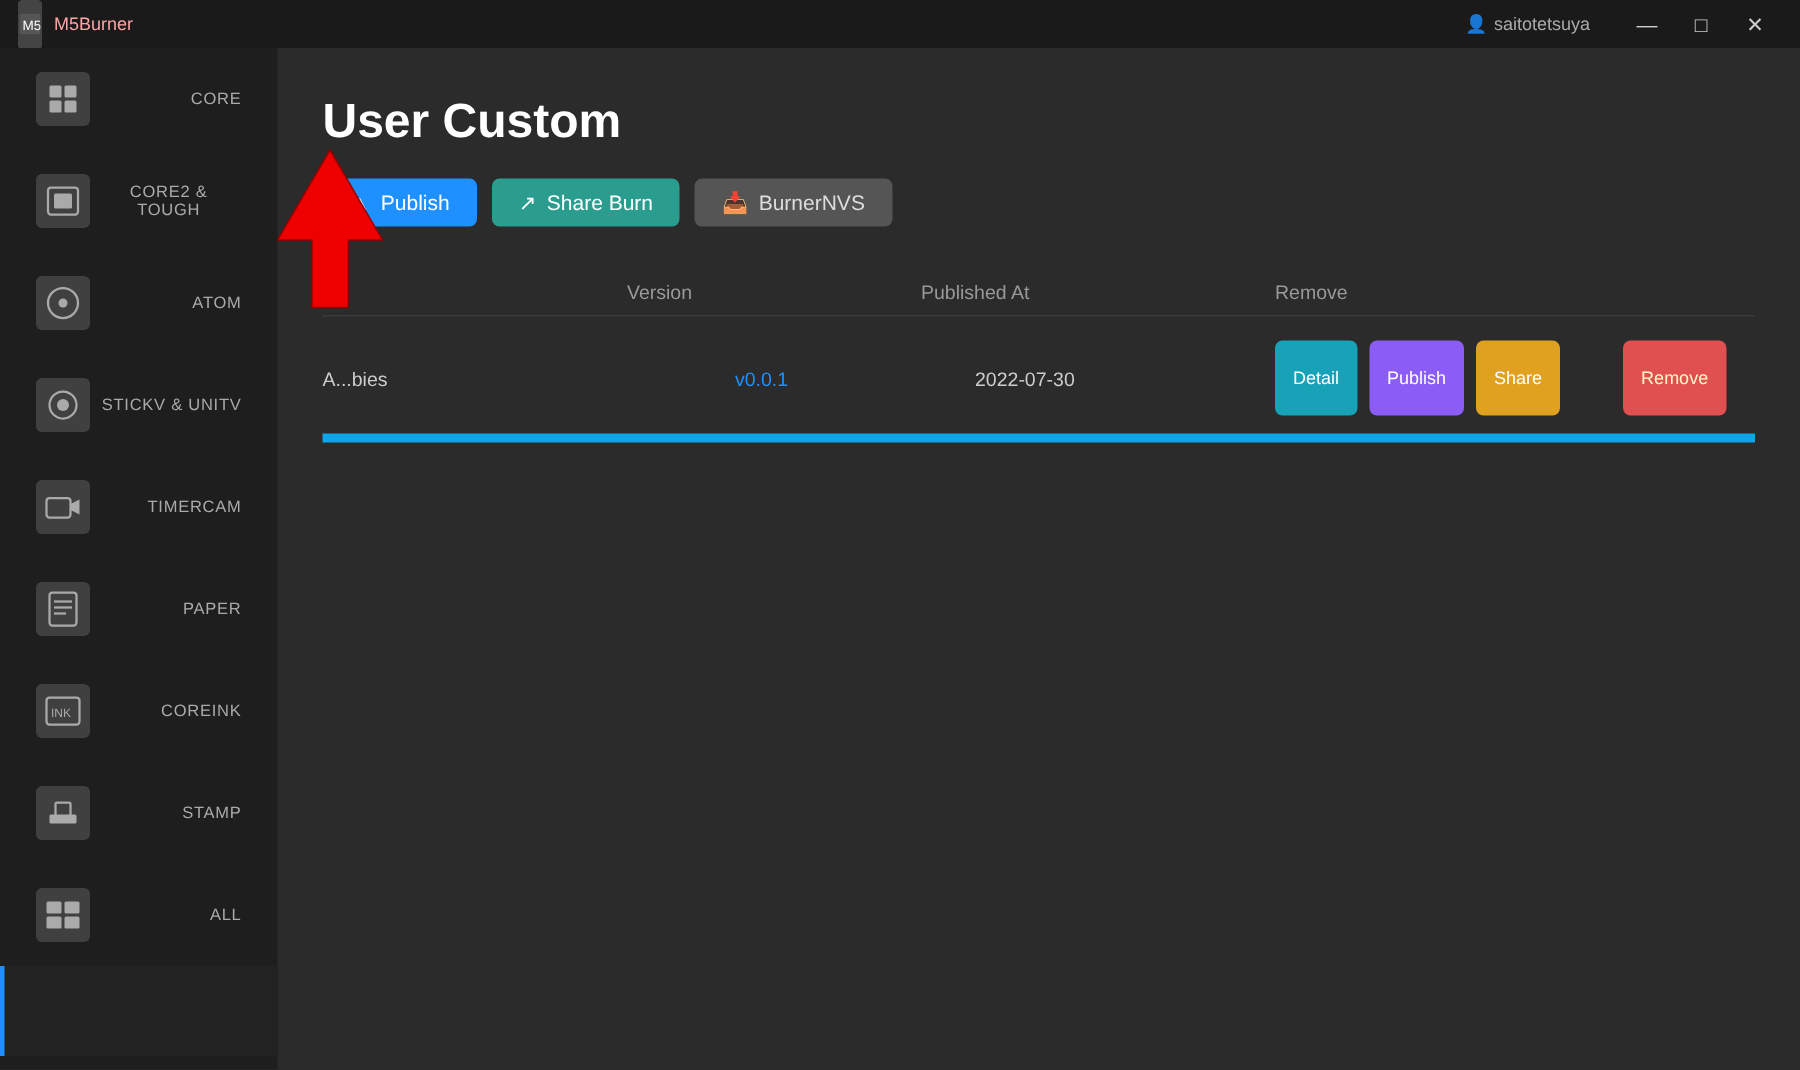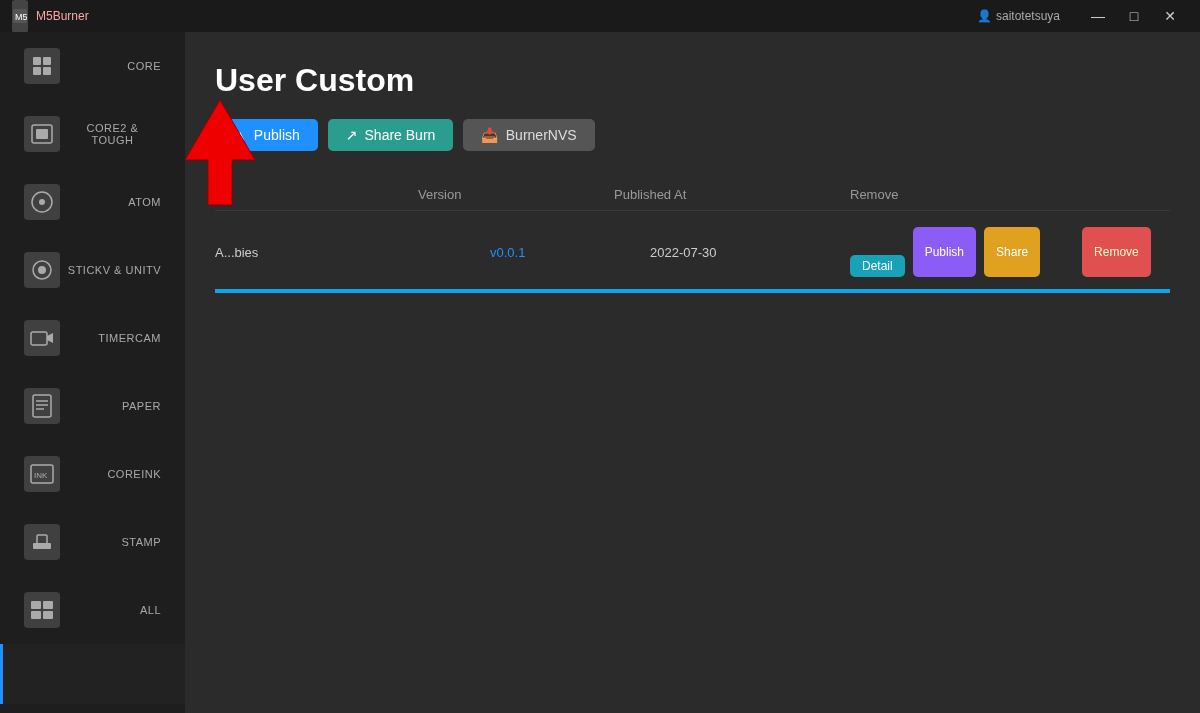--- a/index.html
+++ b/index.html
@@ -152,21 +152,21 @@
     }
     .table-header span {
       font-size: 13px;
       color: #999;
       font-weight: 500;
     }
     .table-row {
       display: grid;
       grid-template-columns: 1fr 160px 200px 320px;
       padding: 12px 0;
-      border-bottom: 4px solid #0ea5e9;
+      border-bottom: 6px solid #0ea5e9;
       align-items: center;
     }
     .table-row .cell {
       font-size: 13px;
       color: #ccc;
     }
     .cell-version { color: #1e90ff !important; }
     .cell-actions { display: flex; gap: 8px; }
 
     
@@ -321,21 +321,21 @@
       <span>Version</span>
       <span>Published At</span>
       <span>Remove</span>
     </div>
 
     <div class="table-row">
       <span class="cell">A...bies</span>
       <span class="cell cell-version">v0.0.1</span>
       <span class="cell">2022-07-30</span>
       <div class="cell cell-actions">
-        <button class="btn btn-cyan" style="padding:4px 12px;font-size:12px;margin-top:28px;">Detail</button>
+        <button class="btn btn-cyan" style="padding:18px 12px;font-size:12px;">Detail</button>
         <button class="btn btn-purple" style="padding:6px 12px;font-size:12px;">Publish</button>
         <button class="btn btn-yellow" style="padding:6px 12px;font-size:12px;">Share</button>
         <button class="btn btn-red" style="padding:6px 12px;font-size:12px;">Remove</button>
       </div>
     </div>
   </div>
 </div>
 
 <div id="arrow-overlay">
   <svg width="100" height="120" viewBox="0 0 100 120">

